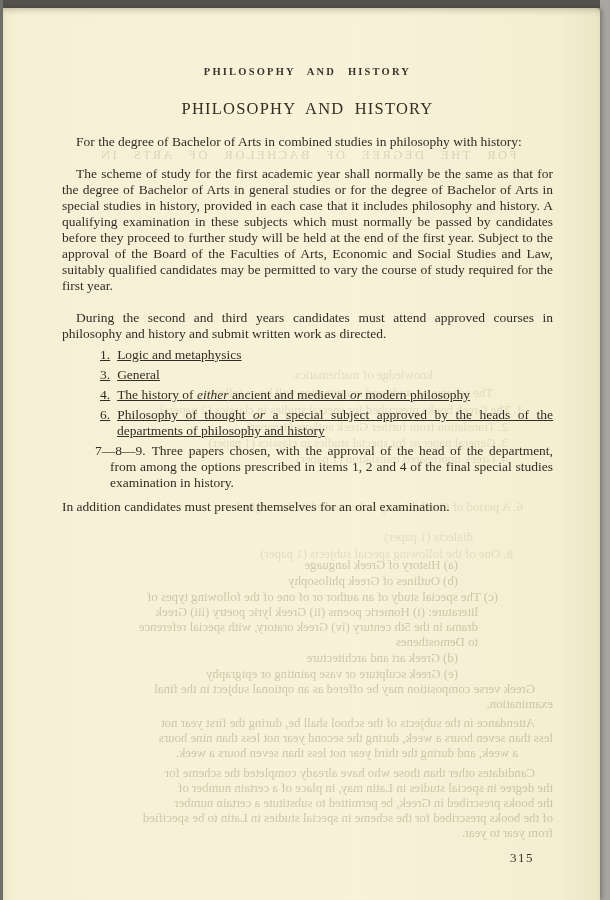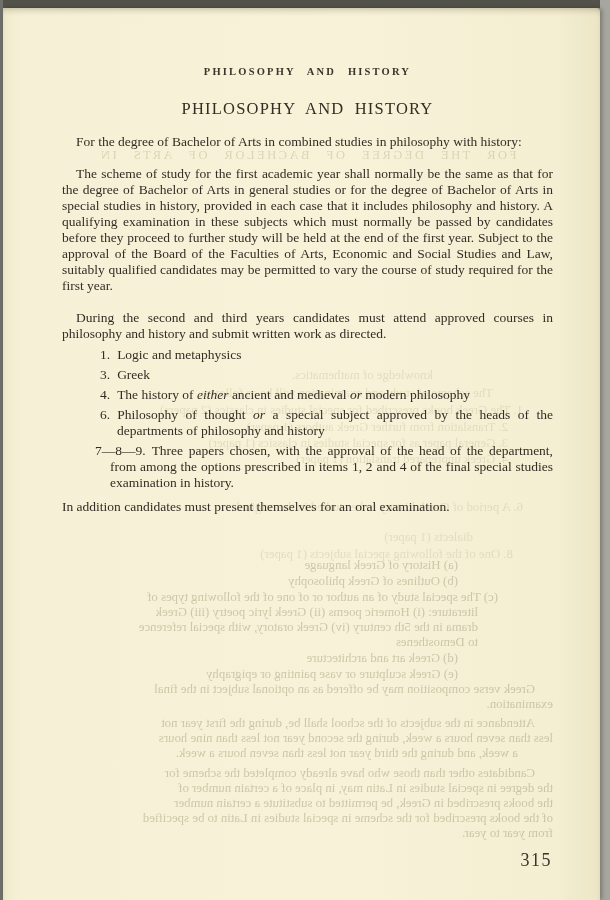--- a/index.html
+++ b/index.html
@@ -46,34 +46,35 @@
     color: #332d24;
   }
   .para { margin: 16px 0 5px 0; text-align: justify; }
   .indent { text-indent: 14px; }
 
   .papers { margin: 0 0 1px 0; }
   .paper {
     margin: 0 0 4px 0;
     padding-left: 55px; text-indent: -17px;
     text-align: justify;
+    text-decoration: underline;
   }
   .paper .num { margin-right: 7px; }
   .p789 {
     margin: 1px 0 8px 0;
     padding-left: 48px; text-indent: -15px;
     text-align: justify;
   }
   .p789 .num { margin-right: 6px; }
   .closing { margin-top: 8px; text-indent: 0; }
 
   .page-number {
     position: absolute; z-index: 1;
-    top: 842px; right: 48px;
-    font-size: 18px; letter-spacing: 1.5px;
+    top: 842px; right: 66px;
+    font-size: 13px; letter-spacing: 1.5px;
     color: #3a342a;
   }
 
   
   .ghost-layer {
     position: absolute; z-index: 0;
     left: 59px; right: 47px; top: 0; bottom: 0;
     transform: scaleX(-1);
     overflow: hidden;
     pointer-events: none;
@@ -146,21 +147,21 @@
 
       <p class="para indent">The scheme of study for the first academic year shall normally be the same as that for the degree of Bachelor of Arts in general studies or for the degree of Bachelor of Arts in special studies in history, provided in each case that it includes philosophy and history.  A qualifying examination in these subjects which must normally be passed by candidates before they proceed to further study will be held at the end of the first year.  Subject to the approval of the Board of the Faculties of Arts, Economic and Social Studies and Law, suitably qualified candidates may be permitted to vary the course of study required for the first year.</p>
 
       <p class="para indent">During the second and third years candidates must attend approved courses in philosophy and history and submit written work as directed.</p>
 
 
       <div class="papers">
         <p class="paper"><span class="num">1.</span><span>Logic and metaphysics</span></p>
 
 
-        <p class="paper"><span class="num">3.</span><span>Greek</span></p>
+        <p class="paper"><span class="num">3.</span><span>General</span></p>
 
         <p class="paper"><span class="num">4.</span><span><span>The history of </span><i>either</i><span> ancient and medieval </span><i>or</i><span> modern philosophy</span></span></p>
 
 
         <p class="paper"><span class="num">6.</span><span><span>Philosophy of thought </span><i>or</i><span> a special subject approved by the heads of the departments of philosophy and history</span></span></p>
 
         <p class="p789"><span class="num">7—8—9.</span><span>Three papers chosen, with the approval of the head of the department, from among the options prescribed in items 1, 2 and 4 of the final special studies examination in history.</span></p>
       </div>
 
       <p class="para closing">In addition candidates must present themselves for an oral examination.</p>

